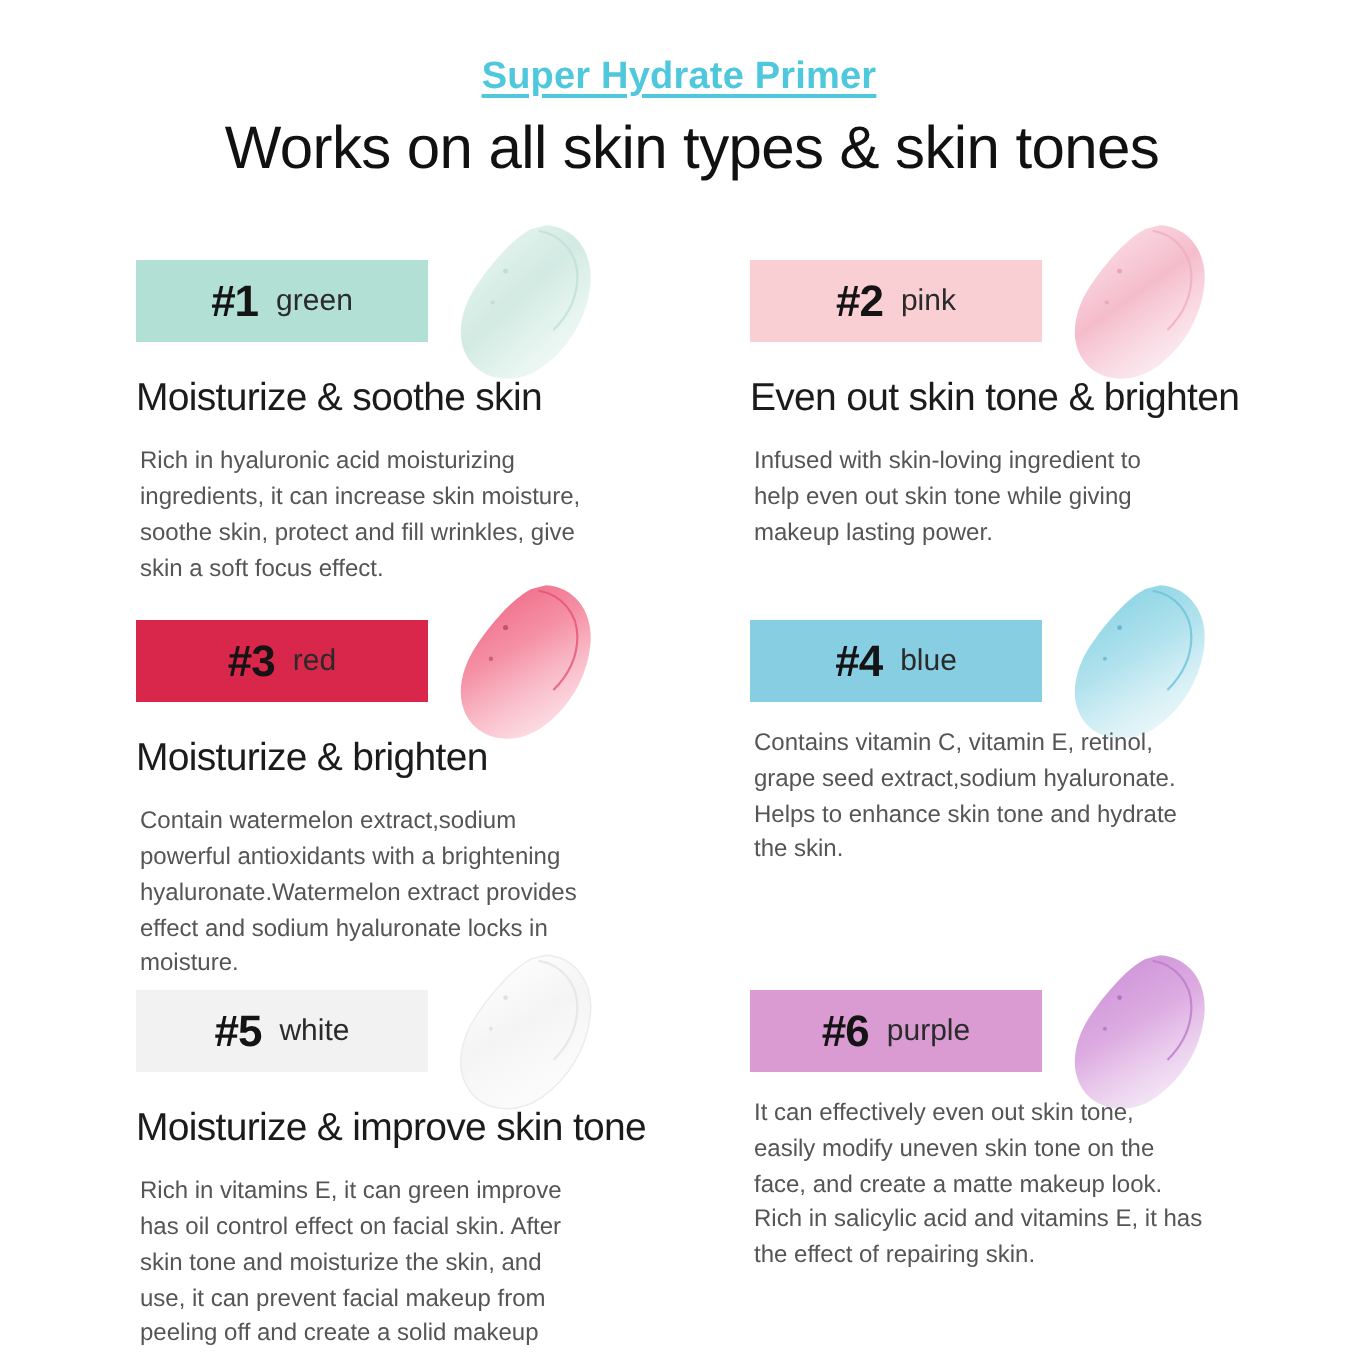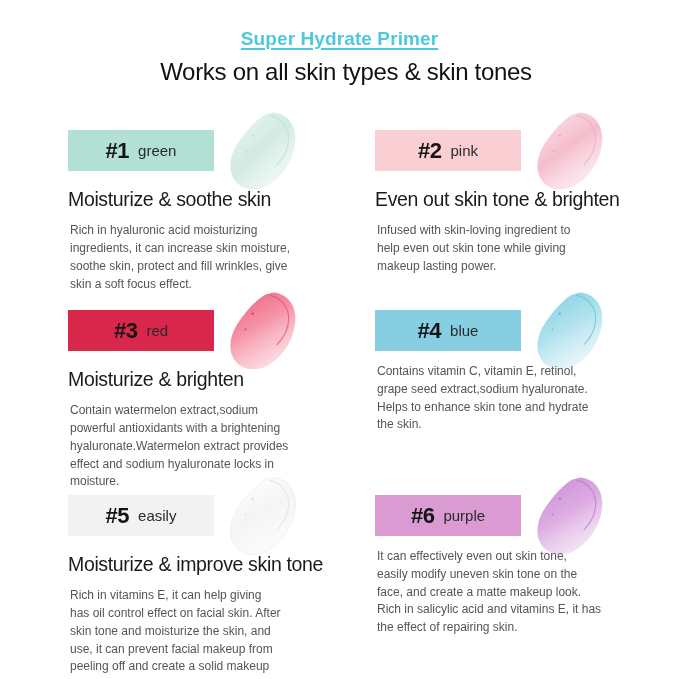--- a/index.html
+++ b/index.html
@@ -36,21 +36,21 @@
     font-weight: 700;
     letter-spacing: 0.1px;
     color: #4fc8de;
     text-decoration: underline;
     text-underline-offset: 3px;
     text-decoration-thickness: 2px;
     line-height: 1.2;
   }
   .headline {
     margin: 7px 0 0 0;
-    font-size: 24px;
+    font-size: 30px;
     font-weight: 400;
     letter-spacing: -0.3px;
     color: #111111;
     line-height: 1.15;
     white-space: nowrap;
     padding-left: 13px;
   }
 
   
   .grid {
@@ -274,25 +274,25 @@
             </linearGradient>
           </defs>
           <path d="M62 5 C78 6 88 20 86 38 C84 56 74 72 60 82 C46 92 28 90 20 78 C12 66 16 50 24 38 C32 26 44 12 54 7 Z" fill="url(#g5)" stroke="#ececec" stroke-width="0.8"></path>
           <path d="M58 8 C70 10 79 20 79 33 C79 44 74 54 66 62" fill="none" stroke="#e6e6e6" stroke-width="1.2" stroke-opacity="0.9"></path>
           <circle cx="40" cy="28" r="1.3" fill="#dddddd" fill-opacity="0.9"></circle>
           <circle cx="32" cy="45" r="1.1" fill="#dddddd" fill-opacity="0.8"></circle>
         </svg>
       </div>
       <div class="badge" style="background:#f2f2f2;">
         <span class="badge-num">#5</span>
-        <span class="badge-name">easily</span>
+        <span class="badge-name">white</span>
       </div>
       <div class="card-title">Moisturize &amp; improve skin tone</div>
       <div class="card-body">
-        <span>Rich in vitamins E, it can help giving</span>
+        <span>Rich in vitamins E, it can green improve</span>
         <span>has oil control effect on facial skin. After</span>
         <span>skin tone and moisturize the skin, and</span>
         <span>use, it can prevent facial makeup from</span>
         <span>peeling off and create a solid makeup</span>
       </div>
     </div>
 
     <div class="card row3">
       <div class="swatch">
         <svg viewBox="0 0 100 100" aria-hidden="true">

